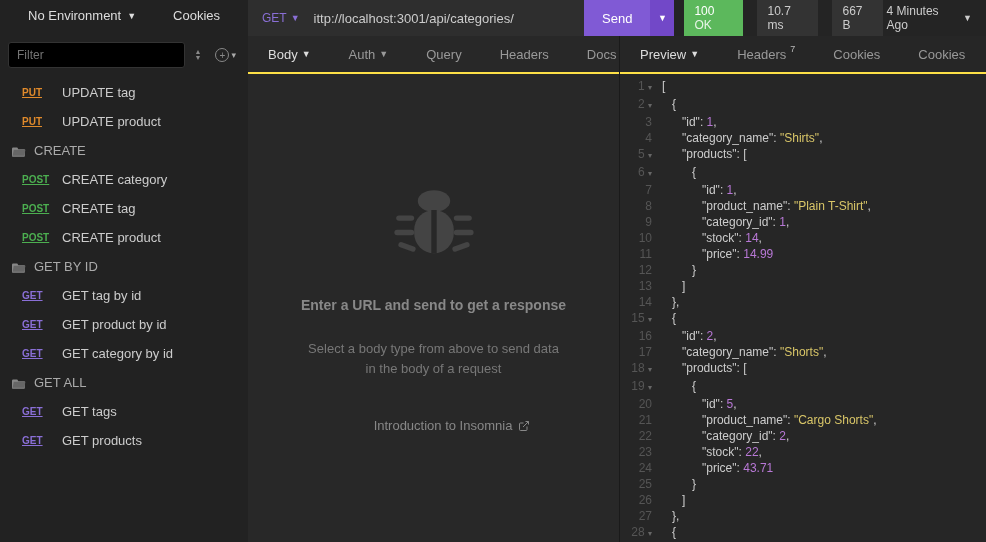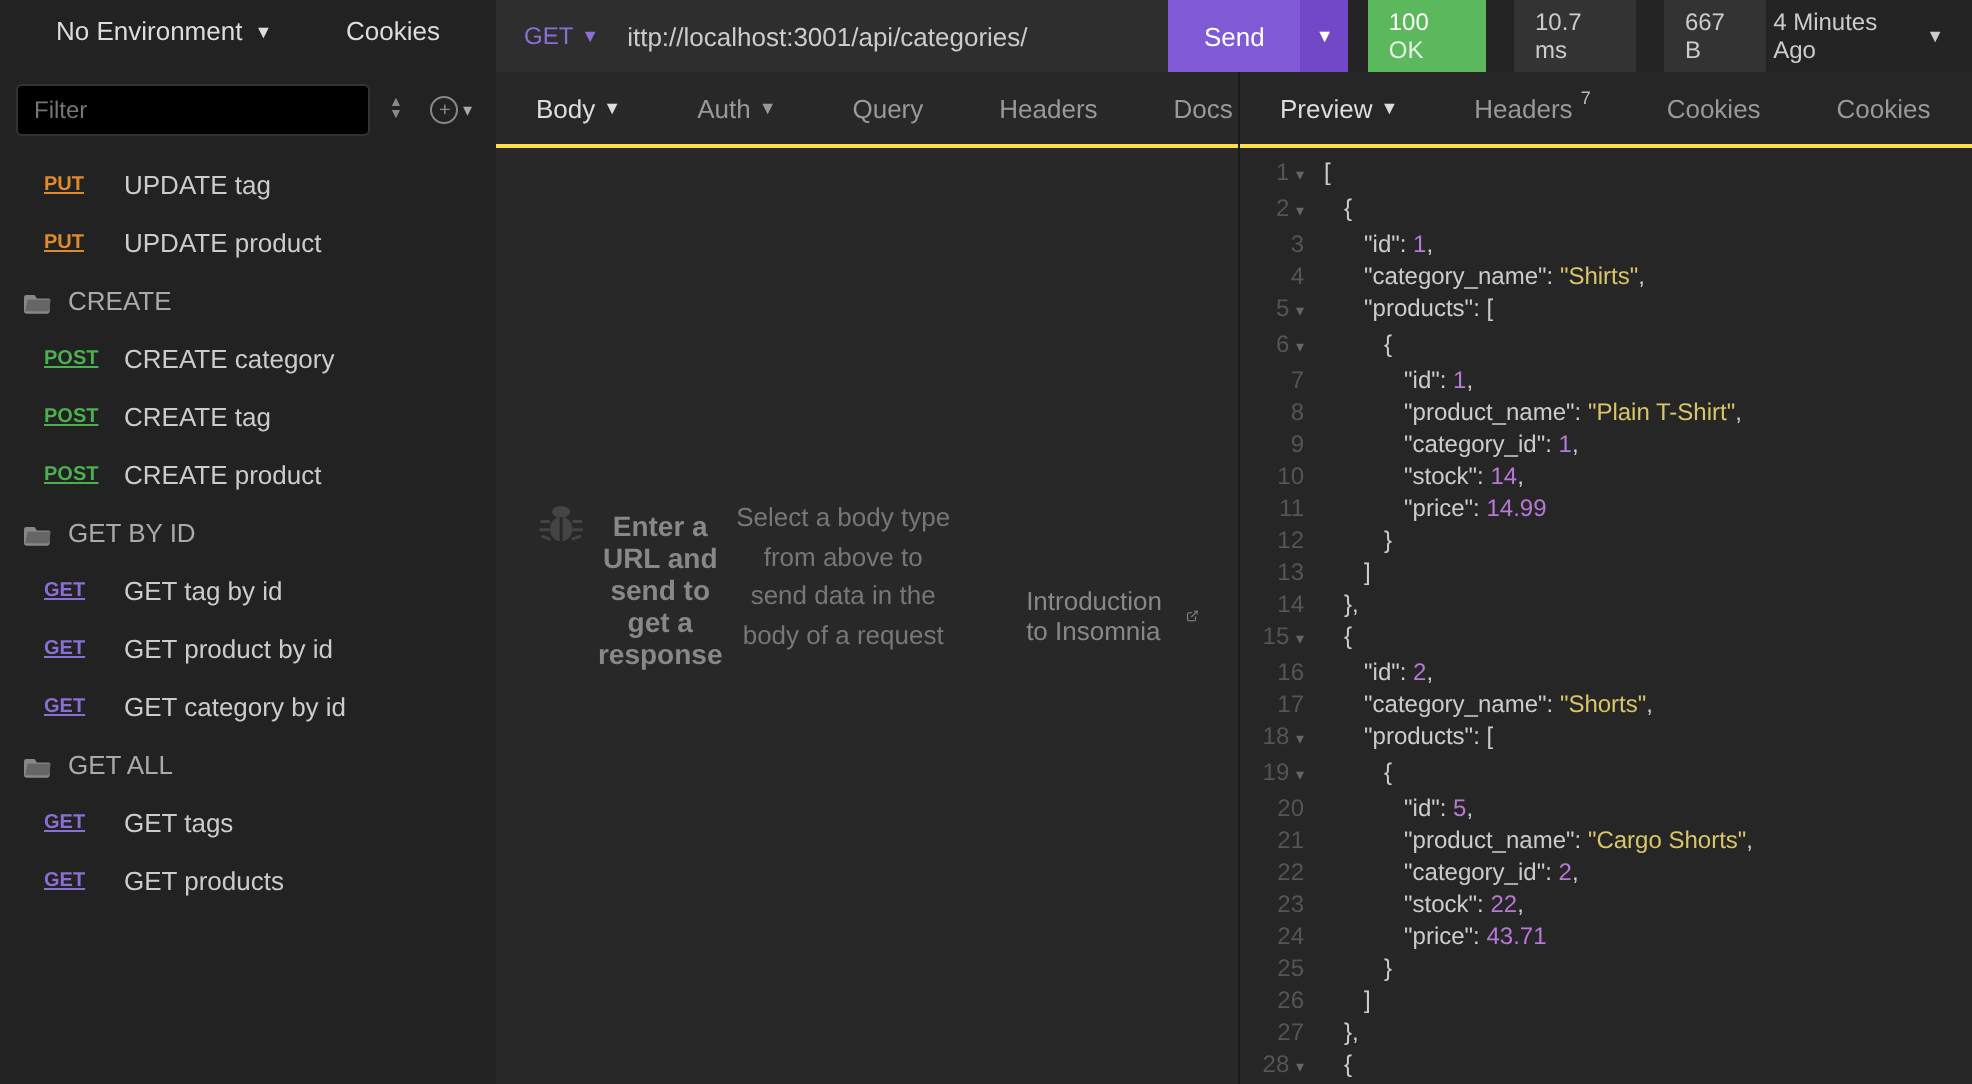--- a/index.html
+++ b/index.html
@@ -31,21 +31,21 @@
 .pill { padding: 6px 10px; font-size: 12px; margin: 0 4px 0 10px; border-radius: 2px; }
 .pill.ok { background: #5cb85c; color: #fff; }
 .pill.dark { background: #333; color: #ccc; }
 .time-ago { margin-left: auto; padding-right: 14px; color: #ccc; font-size: 12px; display: flex; align-items: center; gap: 4px; }
 .panes { flex: 1; display: flex; overflow: hidden; }
 .req-pane { width: 372px; background: #282828; display: flex; flex-direction: column; border-right: 1px solid #1a1a1a; }
 .tabs { display: flex; height: 38px; border-bottom: 2px solid #fde047; align-items: center; padding: 0 8px; gap: 14px; }
 .tab { padding: 0 12px; color: #999; font-size: 13px; height: 100%; display: flex; align-items: center; cursor: pointer; gap: 4px; position: relative; }
 .tab.active { color: #ddd; }
 .badge { font-size: 9px; color: #bbb; position: relative; top: -5px; }
-.req-body { flex: 1; display: flex; align-items: center; justify-content: center; color: #555; padding: 20px; }
+.req-body { flex: 1; display: flex; flex-direction: column; align-items: center; justify-content: center; color: #555; padding: 20px; }
 .bug-icon { width: 90px; height: 90px; margin-bottom: 24px; }
 .bug-icon svg { fill: #444; }
 .prompt-title { color: #888; font-weight: 600; font-size: 14px; margin-bottom: 26px; text-align: center; }
 .prompt-sub { color: #777; font-size: 13px; text-align: center; line-height: 1.5; margin-bottom: 40px; max-width: 260px; }
 .intro-link { color: #888; font-size: 13px; display: flex; align-items: center; gap: 6px; cursor: pointer; margin-left: 37px; }
 .res-pane { flex: 1; background: #262626; display: flex; flex-direction: column; }
 .code-area { flex: 1; overflow-y: auto; font-family: "Consolas", "Monaco", monospace; font-size: 12px; line-height: 16px; padding-top: 4px; }
 .line { display: flex; }
 .gutter { width: 42px; text-align: right; padding-right: 10px; color: #555; user-select: none; }
 .gutter.fold { color: #555; }

